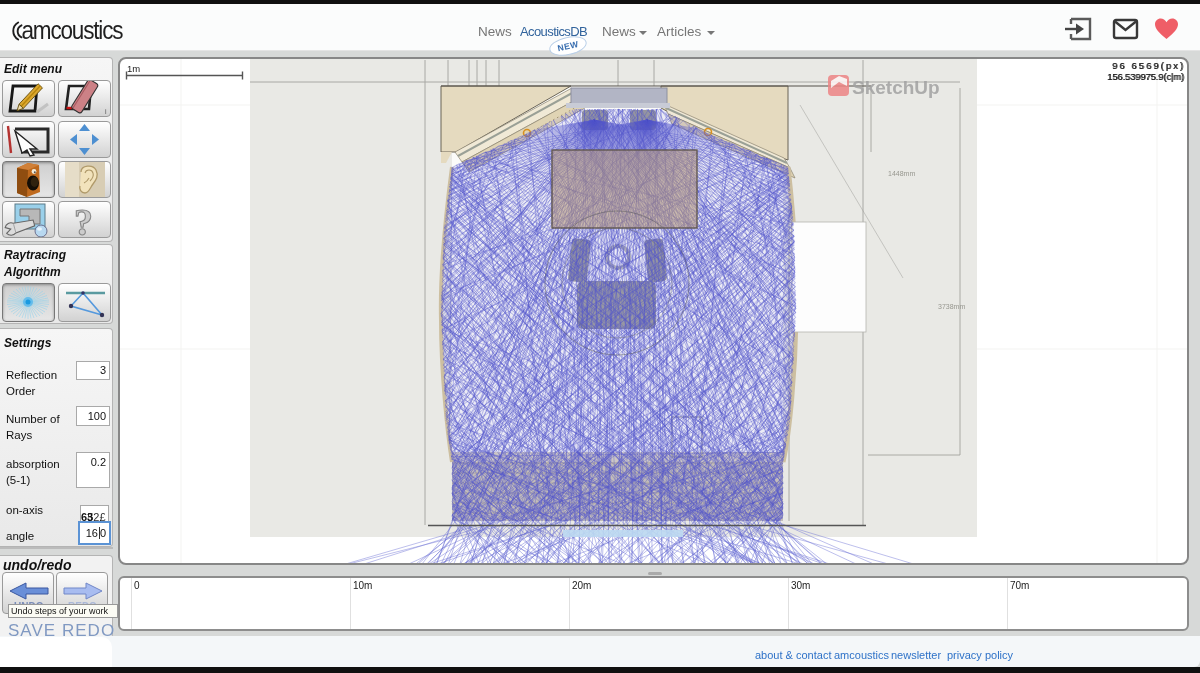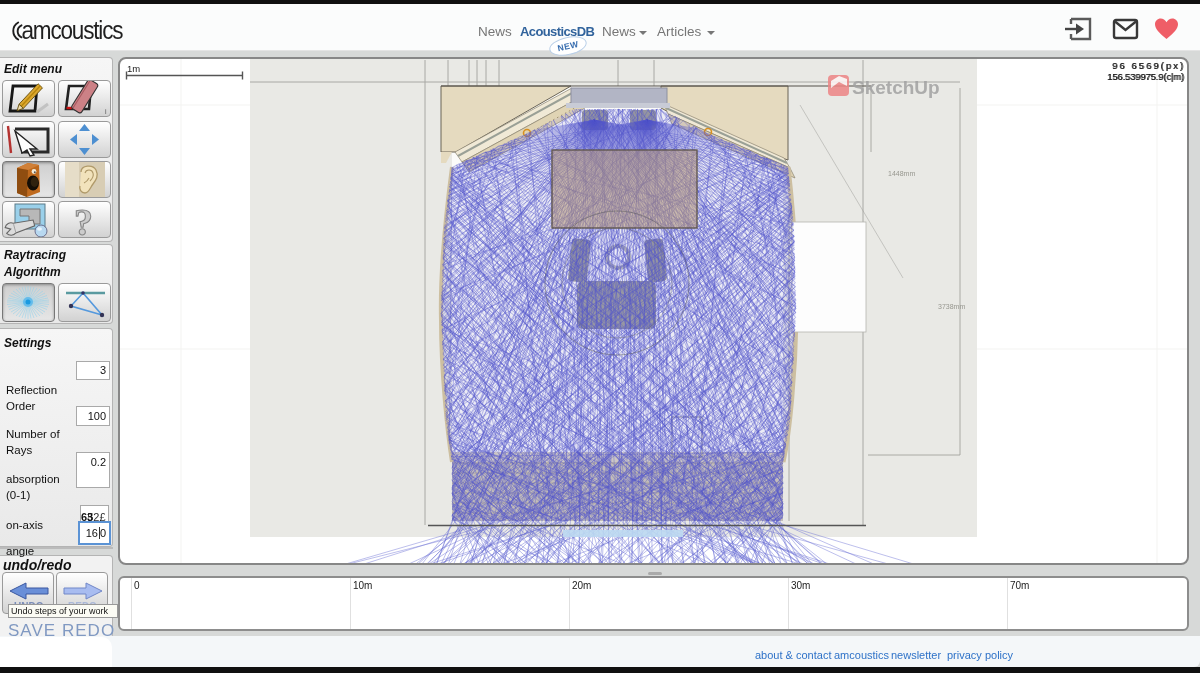--- a/index.html
+++ b/index.html
@@ -8,21 +8,21 @@
 #topbar { left:0; top:0; width:1200px; height:4px; background:#101010; }
 #navbar { left:0; top:4px; width:1200px; height:47px; background:#fbfcfc; border-bottom:1px solid #e4e4e4; }
 .navlink { position:absolute; top:20px; font-size:13.5px; color:#767676; }
 .caret { position:absolute; top:27px; width:0; height:0; border-left:4px solid transparent; border-right:4px solid transparent; border-top:4px solid #777; }
 #newbadge { position:absolute; left:549px; top:33px; width:38px; height:18px; background:#fff; border:1.5px solid #b9cfe8; border-radius:50%; transform:rotate(-12deg); color:#3a6fb0; font-size:8.5px; font-weight:bold; text-align:center; line-height:16px; letter-spacing:.5px; }
 #sidebar { left:0; top:57px; width:113px; height:581px; }
 .panel { position:absolute; left:0; width:113px; background:linear-gradient(#f6f6f6,#e9e9e9); border:1px solid #b4b4b4; border-left:none; border-radius:0 4px 4px 0; }
 .sbtitle { font-weight:bold; font-style:italic; font-size:12px; color:#111; }
 .btn { position:absolute; width:53px; height:37px; background:linear-gradient(#ffffff,#d2d2d2); border:1px solid #9a9a9a; border-radius:4px; }
 .btn.sel { background:linear-gradient(#cfcfcf,#e6e6e6); border:1px solid #777; box-shadow:inset 0 1px 3px rgba(0,0,0,.35); }
-.lbl { position:absolute; left:6px; font-size:11.5px; color:#111;margin-top:15px; }
+.lbl { position:absolute; left:6px; font-size:11.5px; color:#111; }
 .inp { position:absolute; background:#fff; border:1px solid #a9a9a9; font-size:11px; color:#111; text-align:right; padding-right:3px; }
 #canvas { left:118px; top:57px; width:1071px; height:508px; background:#fff; border:2px solid #878787; border-radius:8px; }
 #timeline { left:118px; top:576px; width:1071px; height:55px; background:#fff; border:2px solid #8d8d8d; border-radius:6px; }
 .tick { position:absolute; top:0; width:1px; height:51px; background:#e0e0e0; }
 .ticklbl { position:absolute; top:2px; font-size:10px; color:#222; }
 #footer { left:0; top:636px; width:1200px; height:31px; background:#f4f7f9; border-radius:0 0 6px 6px; }
 .flink { position:absolute; top:649px; font-size:11px; color:#2e72c8; }
 #botbar { left:0; top:667px; width:1200px; height:6px; background:#101010; }
 #whitebox { left:0; top:637px; width:112px; height:30px; background:#fff; border-radius:0 10px 0 0; }
 </style>
@@ -33,21 +33,21 @@
 <div class="abs" id="navbar">
 
   <svg class="abs" style="left:11px;top:10px" width="125" height="30" viewBox="0 0 125 30">
     <g stroke="#1f1f1f" fill="none" stroke-width="1.9" stroke-linecap="round">
       <path d="M7.2 8.5 A9.8 9.8 0 0 0 7.2 25.5"></path>
       <path d="M10.5 11.3 A6.6 6.6 0 0 0 10.5 23.3"></path>
     </g>
     <text x="11.7" y="25" font-family="Liberation Sans" font-size="25" fill="#1f1f1f" letter-spacing="-1.3" transform="scale(0.9,1)">amcoustics</text>
   </svg>
   <span class="navlink" style="left:478px">News</span>
-  <span class="navlink" style="left:520px;color:#31639c;font-weight:bold;font-size:13px;letter-spacing:-0.6px">AcousticsDB</span>
+  <span class="navlink" style="left:520px;color:#31639c;font-weight:normal;font-size:13px;letter-spacing:-0.6px">AcousticsDB</span>
   <span class="navlink" style="left:602px">News</span>
   <span class="caret" style="left:639px"></span>
   <span class="navlink" style="left:657px">Articles</span>
   <span class="caret" style="left:707px"></span>
   <div id="newbadge">NEW</div>
 
   <svg class="abs" style="left:1063px;top:12px" width="120" height="26" viewBox="0 0 120 26">
 
     <g fill="none" stroke="#5a5a5a" stroke-width="2.4">
       <path d="M8 3 H27 V23 H8"></path>
@@ -174,21 +174,21 @@
   </div>
 
   <span class="sbtitle abs" style="left:4px;top:279px">Settings</span>
   <span class="lbl" style="top:312px">Reflection</span>
   <span class="lbl" style="top:328px">Order</span>
   <div class="inp" style="left:76px;top:304px;width:34px;height:19px;line-height:17px">3</div>
   <span class="lbl" style="top:356px">Number of</span>
   <span class="lbl" style="top:372px">Rays</span>
   <div class="inp" style="left:76px;top:349px;width:34px;height:20px;line-height:18px">100</div>
   <span class="lbl" style="top:401px">absorption</span>
-  <span class="lbl" style="top:417px">(0-1)</span>
+  <span class="lbl" style="top:417px">(5-1)</span>
   <div class="inp" style="left:76px;top:395px;width:34px;height:36px;line-height:18px">0.2</div>
   <span class="lbl" style="top:447px">on-axis</span>
   <div class="inp" style="left:80px;top:448px;width:29px;height:24px;line-height:22px;font-weight:bold;overflow:hidden;white-space:nowrap">63<span style="font-weight:normal;margin-left:-6px;opacity:.9">52£</span></div>
   <span class="lbl" style="top:473px">angle</span>
   <div class="inp" style="left:78px;top:464px;width:33px;height:24px;line-height:20px;border:2px solid #5b93d5">16<span style="border-left:1px solid #333;margin:0 0 0 1px"></span>0</div>
   <div class="abs" style="left:0;top:490px;width:113px;height:2px;background:#bbb"></div>
 
   <span class="sbtitle abs" style="left:3px;top:500px;font-size:14px">undo/redo</span>
   <div class="btn" style="left:2px;top:515px;width:52px;height:42px"></div>
   <div class="btn" style="left:56px;top:515px;width:52px;height:42px"></div>

